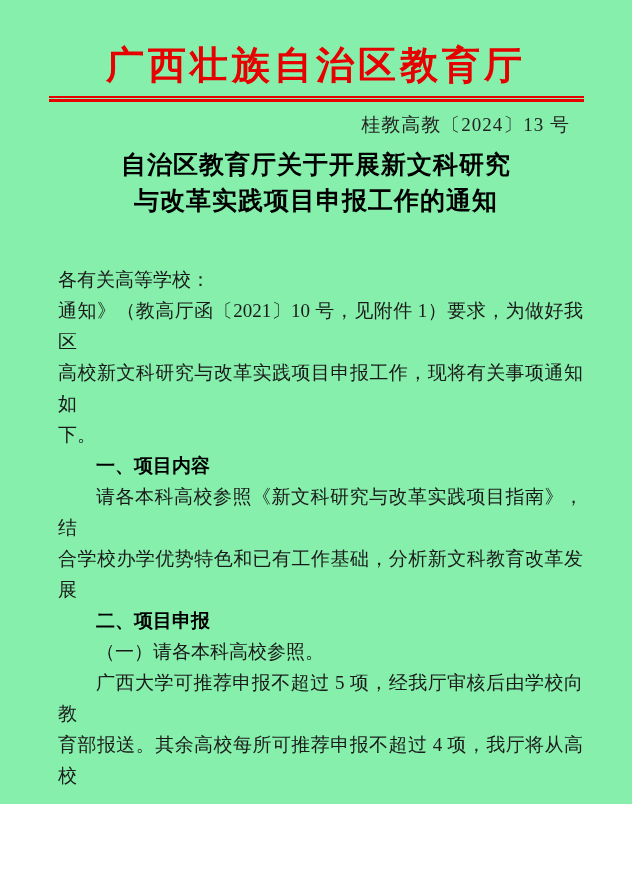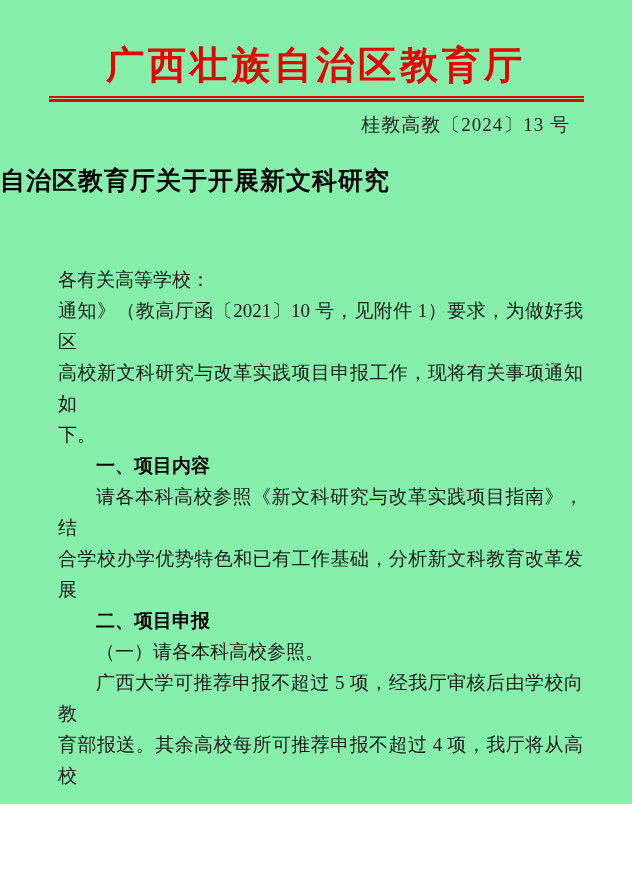--- a/index.html
+++ b/index.html
@@ -42,23 +42,24 @@
     position: absolute;
     top: 112px;
     right: 62px;
     font-size: 19px;
     color: #222222;
     letter-spacing: 1px;
     white-space: nowrap;
   }
   .doc-title {
     position: absolute;
-    top: 163px;
+    top: 147px;
     left: 0;
     width: 632px;
+    text-align: center;
     font-size: 25px;
     font-weight: bold;
     color: #000000;
     line-height: 36px;
     letter-spacing: 1px;
   }
   .doc-body {
     position: absolute;
     top: 264px;
     left: 58px;
@@ -90,20 +91,21 @@
   <div class="rule rule-top">
     <div class="thin"></div>
     <div class="gap"></div>
     <div class="thick"></div>
   </div>
 
   <div class="doc-number">桂教高教〔2024〕13 号</div>
 
   <div class="doc-title">
     <div>自治区教育厅关于开展新文科研究</div>
+    <div>与改革实践项目申报工作的通知</div>
   </div>
 
   <div class="doc-body">
       <div class="line">各有关高等学校：</div>
       <div class="line fill">通知》（教高厅函〔2021〕10 号，见附件 1）要求，为做好我区</div>
       <div class="line fill">高校新文科研究与改革实践项目申报工作，现将有关事项通知如</div>
       <div class="line">下。</div>
       <div class="line heading indent">一、项目内容</div>
       <div class="line indent fill">请各本科高校参照《新文科研究与改革实践项目指南》，结</div>
       <div class="line fill">合学校办学优势特色和已有工作基础，分析新文科教育改革发展</div>

